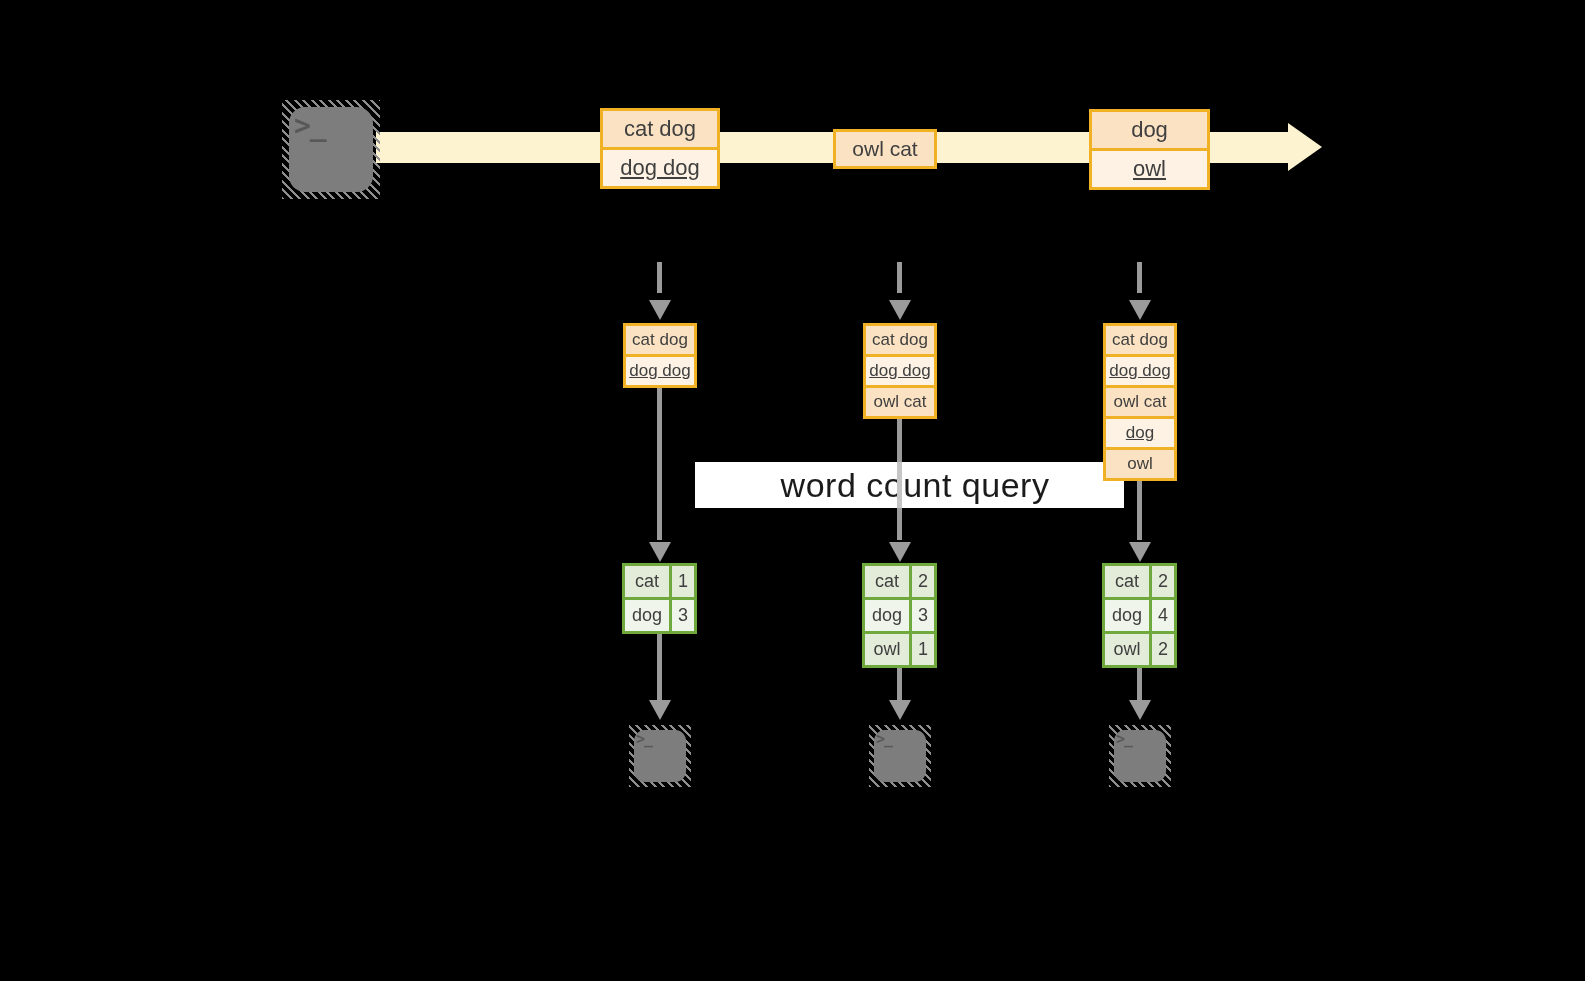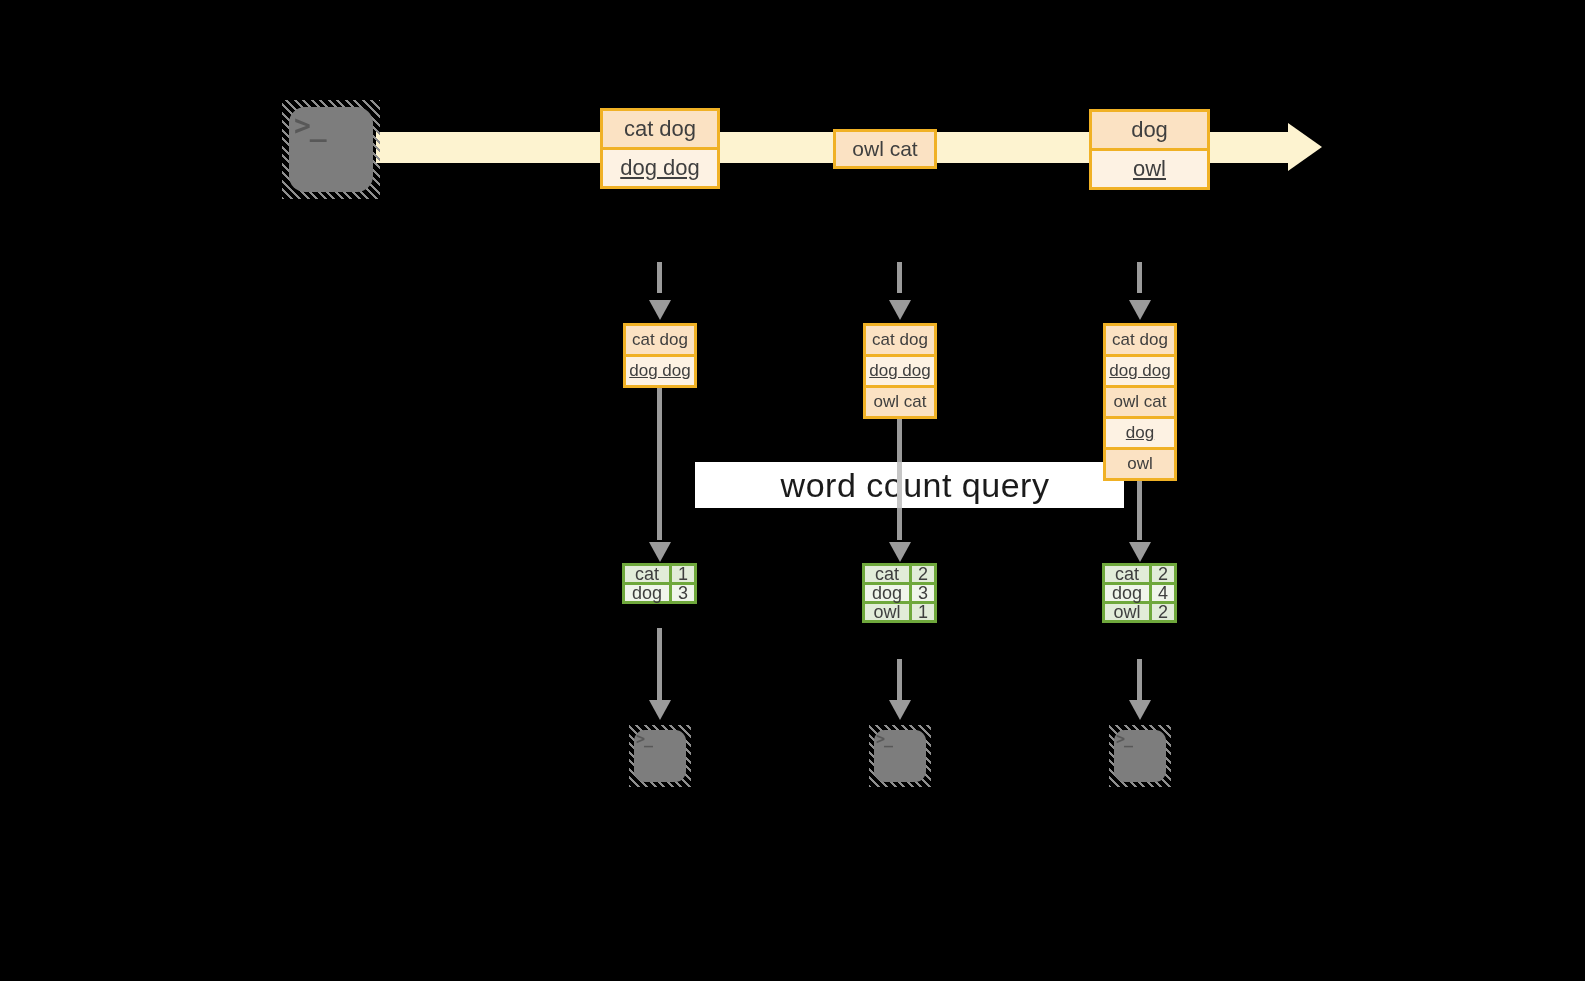--- a/index.html
+++ b/index.html
@@ -17,21 +17,21 @@
   .ocell{display:flex;align-items:center;justify-content:center;color:#3f3f3f;}
   .ocell.dark{background:#fbe2c3;}
   .ocell.light{background:#fdf2e3;text-decoration:underline;}
   .obox .ocell{margin-bottom:3px;}
   .obox .ocell:last-child{margin-bottom:0;}
   .obox.stream-box .ocell{height:36px;font-size:22px;}
   .obox.state-box .ocell{height:28px;font-size:17px;}
   
   .gtable{position:absolute;z-index:4;background:#6fa83c;border:3px solid #6fa83c;
     display:grid;grid-template-columns:44px 22px;gap:3px;}
-  .gcell{height:16px;display:flex;align-items:center;justify-content:center;font-size:18px;color:#3f3f3f;}
+  .gcell{height:31px;display:flex;align-items:center;justify-content:center;font-size:18px;color:#3f3f3f;}
   .gcell.dark{background:#e2ecd9;}
   .gcell.light{background:#f0f5eb;}
   
   .vline{position:absolute;width:5px;background:#9b9b9b;z-index:1;}
   .vdash{position:absolute;width:5px;background:#9b9b9b;z-index:1;}
   .ah{position:absolute;width:0;height:0;z-index:1;
     border-left:11px solid transparent;border-right:11px solid transparent;
     border-top:20px solid #9b9b9b;}
   
   .term{position:absolute;z-index:4;

